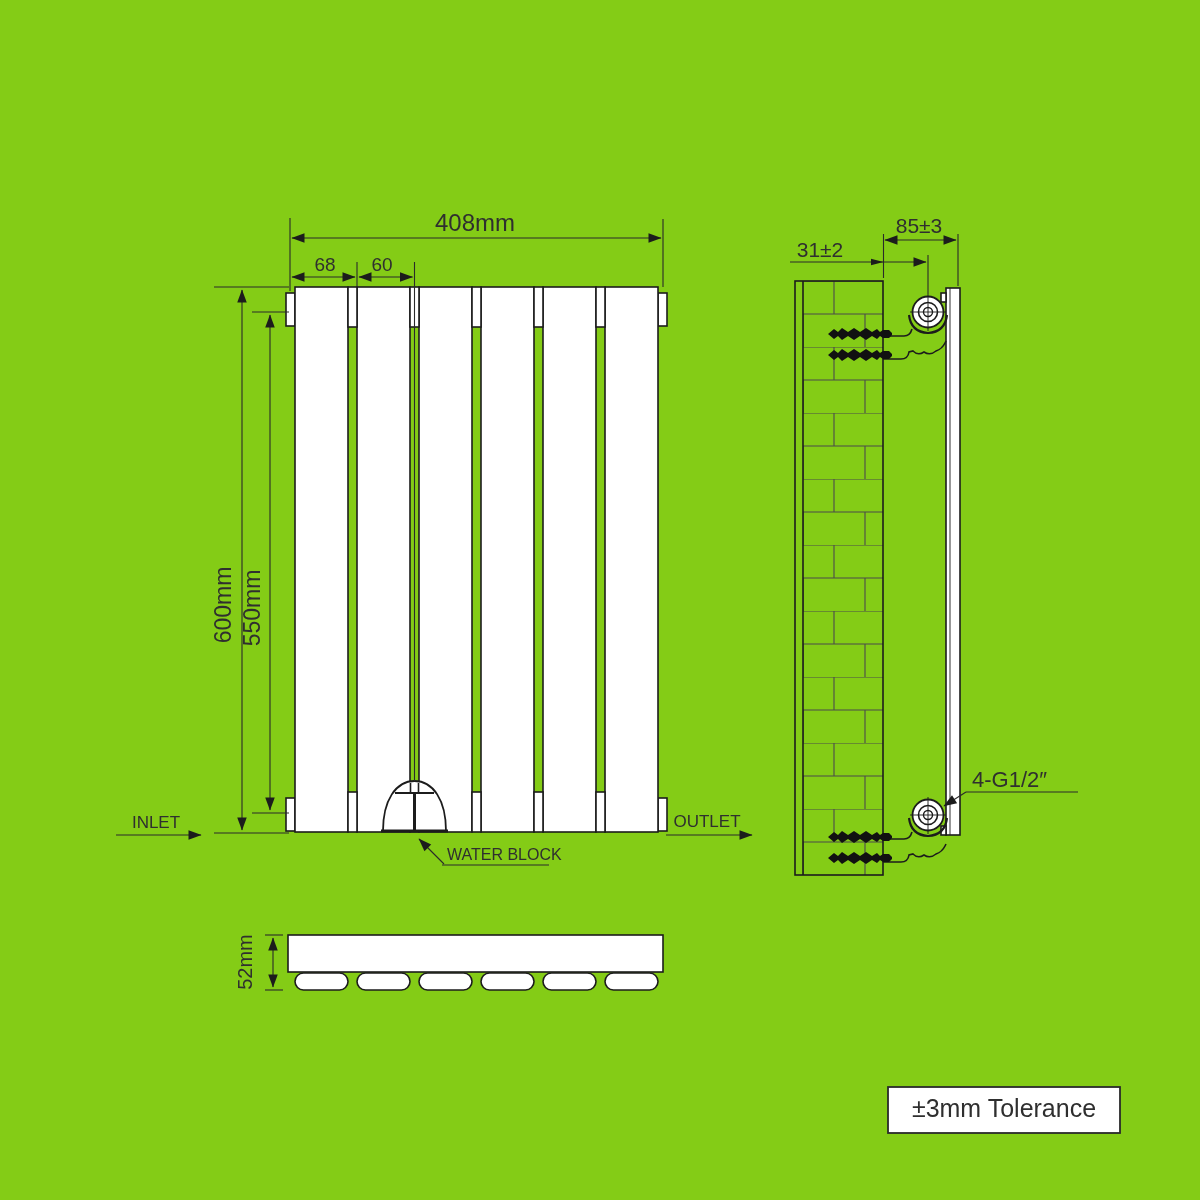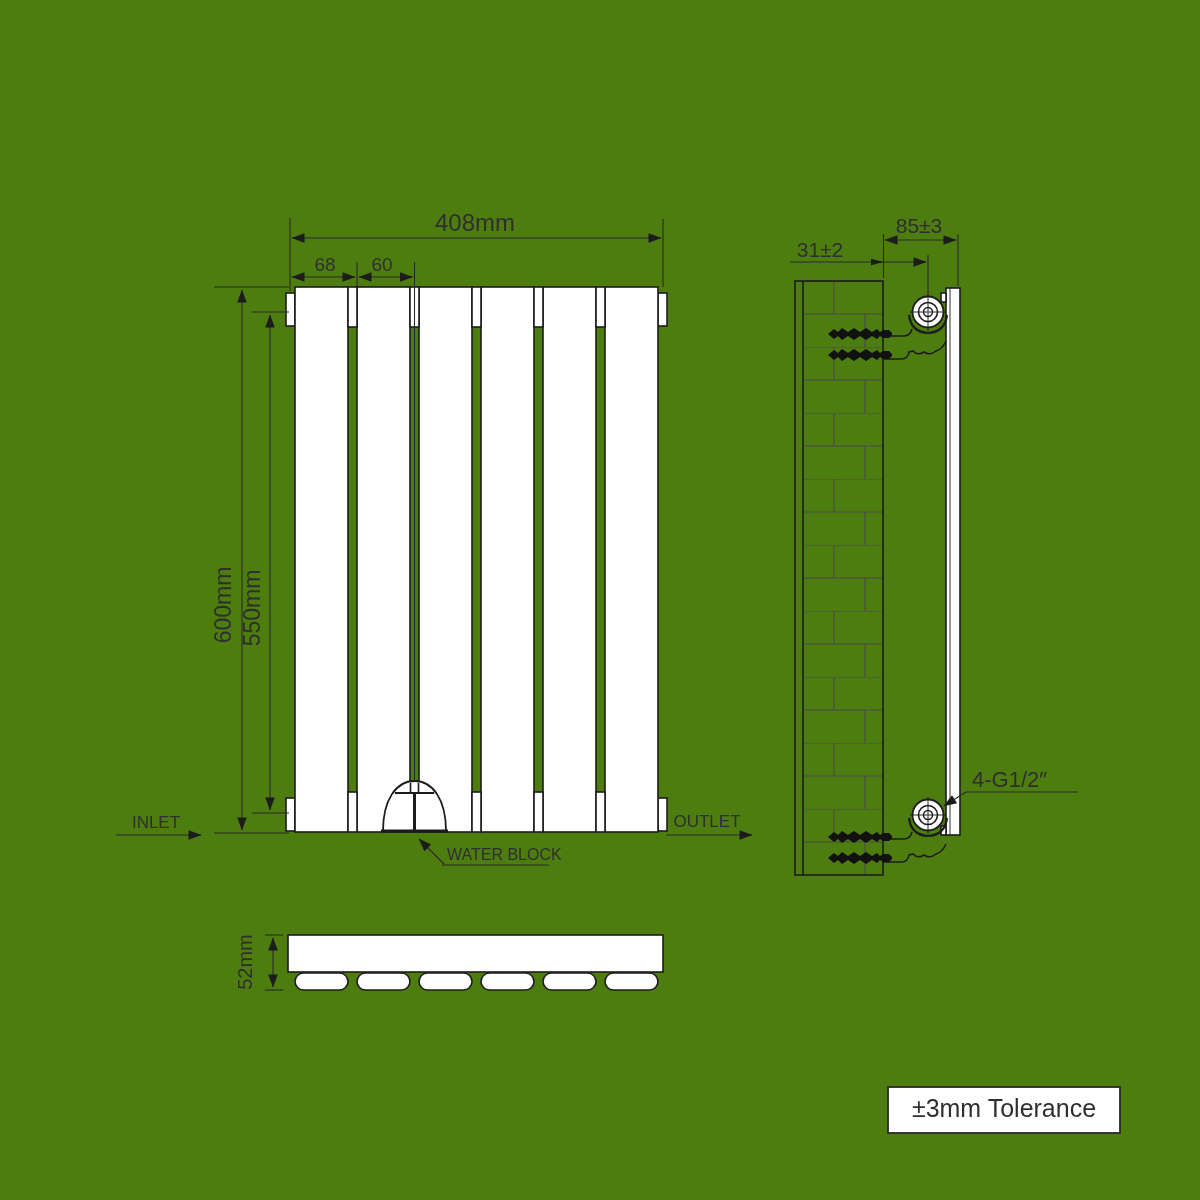--- a/index.html
+++ b/index.html
@@ -1,16 +1,16 @@
 <!DOCTYPE html>
 <html><head>
 <meta charset="utf-8">
 <style>
   html,body{margin:0;padding:0;background:#ffffff;}
-  .canvas{position:relative;width:1200px;height:1200px;background:#4d7c0f;overflow:hidden;
+  .canvas{position:relative;width:1200px;height:1200px;background:#84cc16;overflow:hidden;
           font-family:"Liberation Sans", sans-serif;}
   svg{display:block;}
   svg text{font-family:"Liberation Sans","DejaVu Sans",sans-serif;fill:#2f2f2f;}
   .obj{stroke:#1c1c1c;stroke-width:1.6;fill:#ffffff;}
   .objline{stroke:#1c1c1c;stroke-width:1.6;fill:none;}
   .thin{stroke:#1c1c1c;stroke-width:0.9;fill:none;}
   .dim{stroke:#2a2a2a;stroke-width:1.1;fill:none;}
   .thick{stroke:#1c1c1c;fill:none;}
 </style>
 </head>

